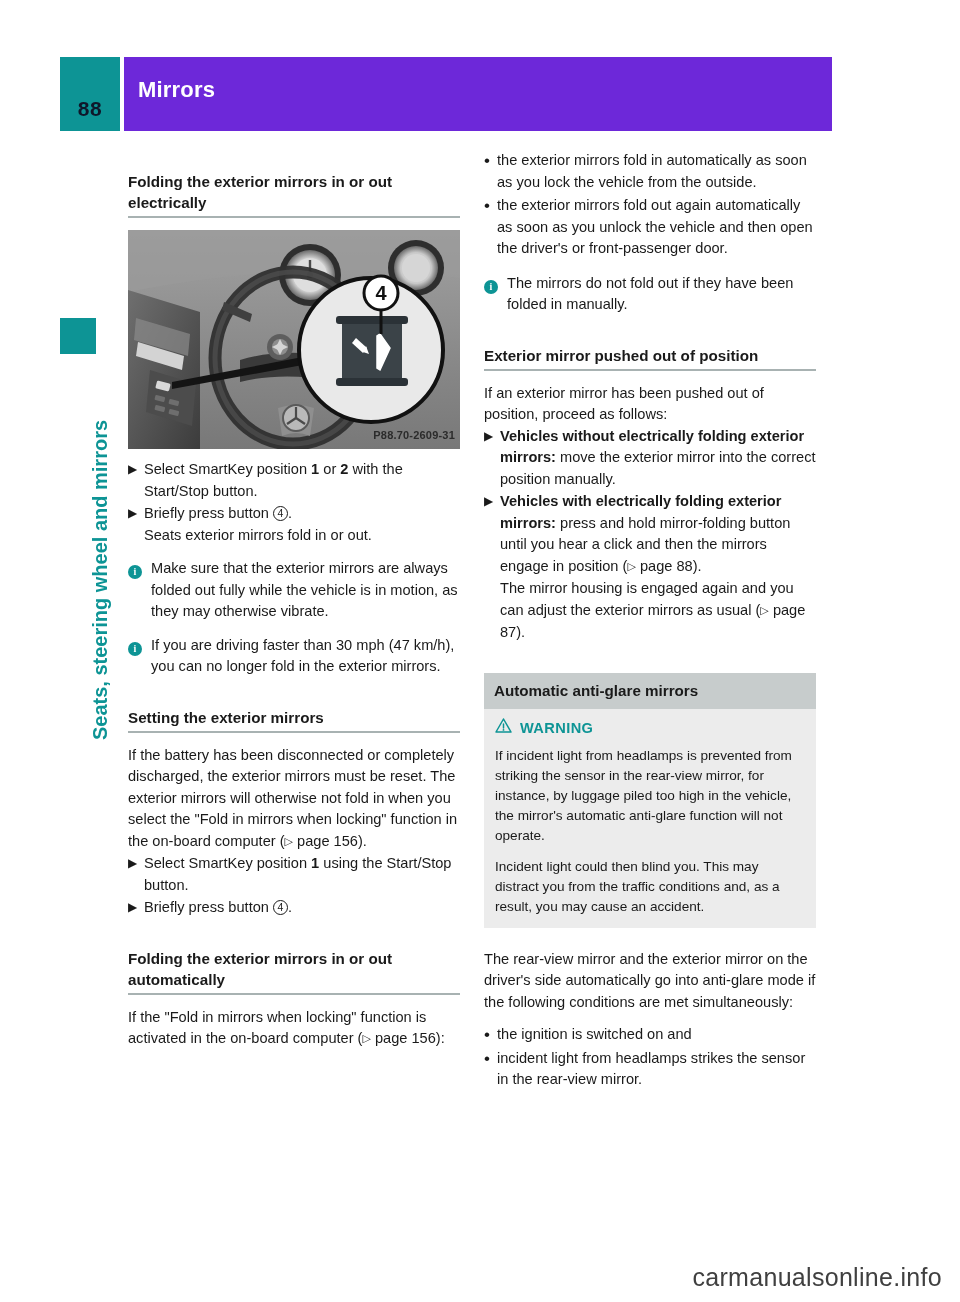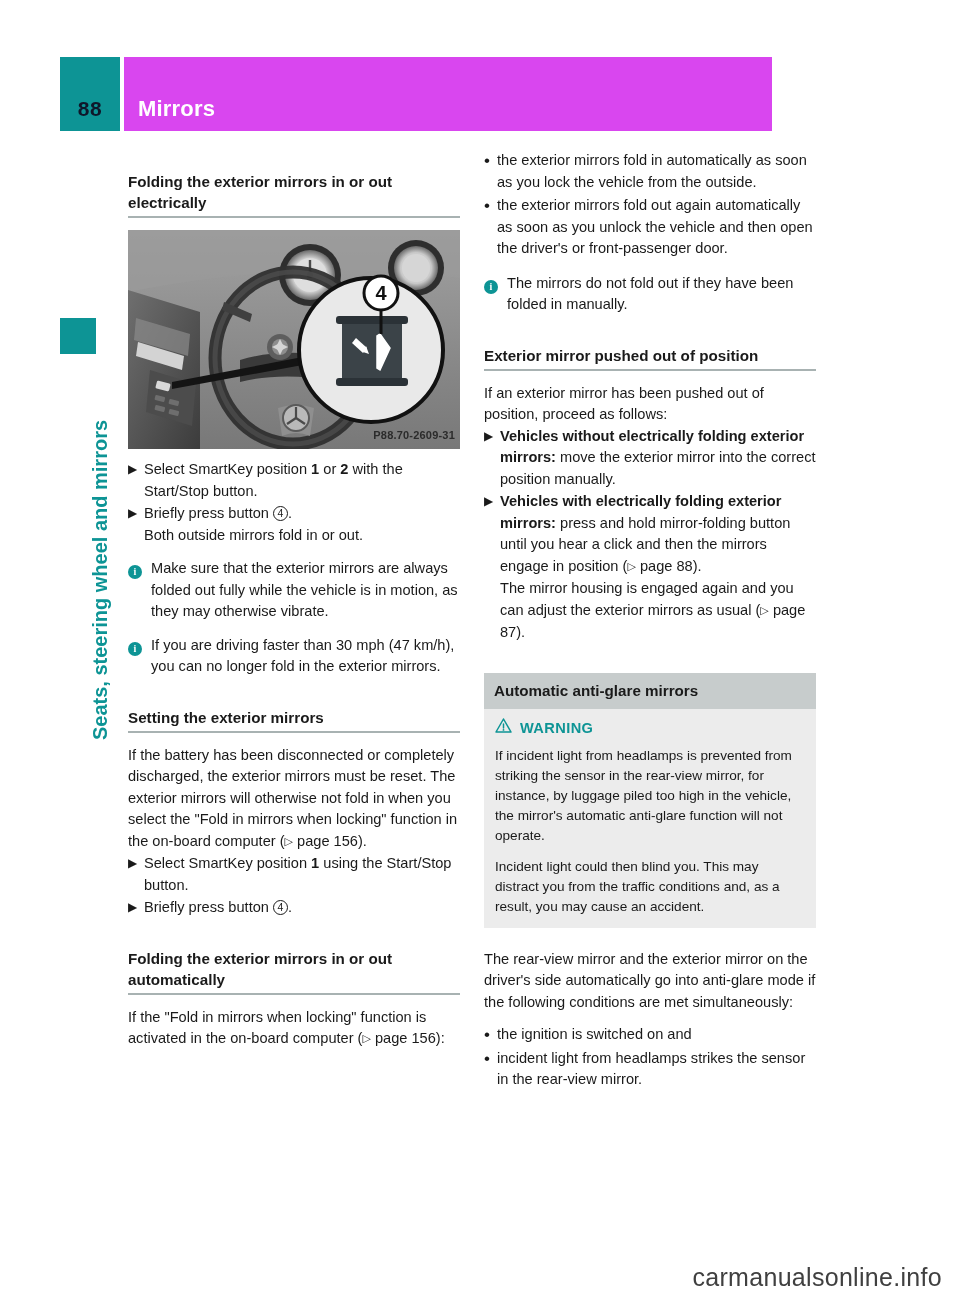--- a/index.html
+++ b/index.html
@@ -15,23 +15,23 @@
   
   .header { position: absolute; left: 60px; top: 57px; width: 852px; height: 74px; }
   .header-pagenum {
     position: absolute; left: 0; top: 0; width: 60px; height: 74px;
     background: #0d9495;
     color: #0f172a; font-weight: bold; font-size: 21px;
     display: flex; align-items: flex-end; justify-content: center;
     padding-bottom: 10px; letter-spacing: .5px;
   }
   .header-bar {
-    position: absolute; left: 64px; top: 0; width: 648px; height: 74px;
-    background: #d946ef;
-    display: flex; align-items: flex-end;
+    position: absolute; left: 64px; top: 0; width: 708px; height: 74px;
+    background: #6d28d9;
+    display: flex; align-items: center;
   }
   .header-title {
     color: #ffffff; font-weight: bold; font-size: 22px;
     padding-left: 14px; padding-bottom: 9px; letter-spacing: .2px;
   }
 
   
   .side-marker {
     position: absolute; left: 60px; top: 318px;
     width: 36px; height: 36px; background: #0d9495;
@@ -225,21 +225,21 @@
       </svg>
       <span class="fig-caption">P88.70-2609-31</span>
     </div>
 
     <div class="li li-arrow">
       <span class="mk">▶</span>
       <span class="tx"><span>Select SmartKey position</span> <b>1</b> <span>or</span> <b>2</b> <span>with the Start/Stop button.</span></span>
     </div>
     <div class="li li-arrow">
       <span class="mk">▶</span>
-      <span class="tx"><span>Briefly press button</span> <span class="circnum">4</span><span>.</span><br><span>Both outside mirrors fold in or out.</span></span>
+      <span class="tx"><span>Briefly press button</span> <span class="circnum">4</span><span>.</span><br><span>Seats exterior mirrors fold in or out.</span></span>
     </div>
 
     <div class="gap-sm"></div>
     <div class="li li-info">
       <span class="mk"><span class="info-ico">i</span></span>
       <span class="tx">Make sure that the exterior mirrors are always folded out fully while the vehicle is in motion, as they may otherwise vibrate.</span>
     </div>
     <div class="gap-sm"></div>
     <div class="li li-info">
       <span class="mk"><span class="info-ico">i</span></span>

